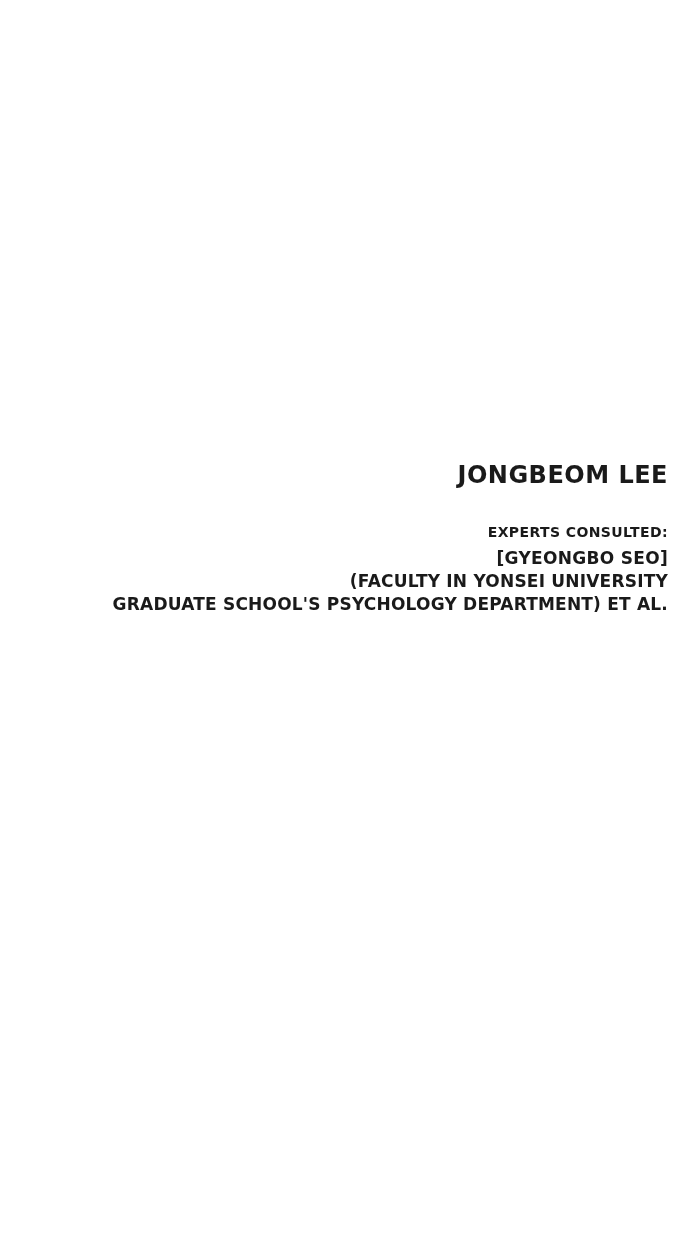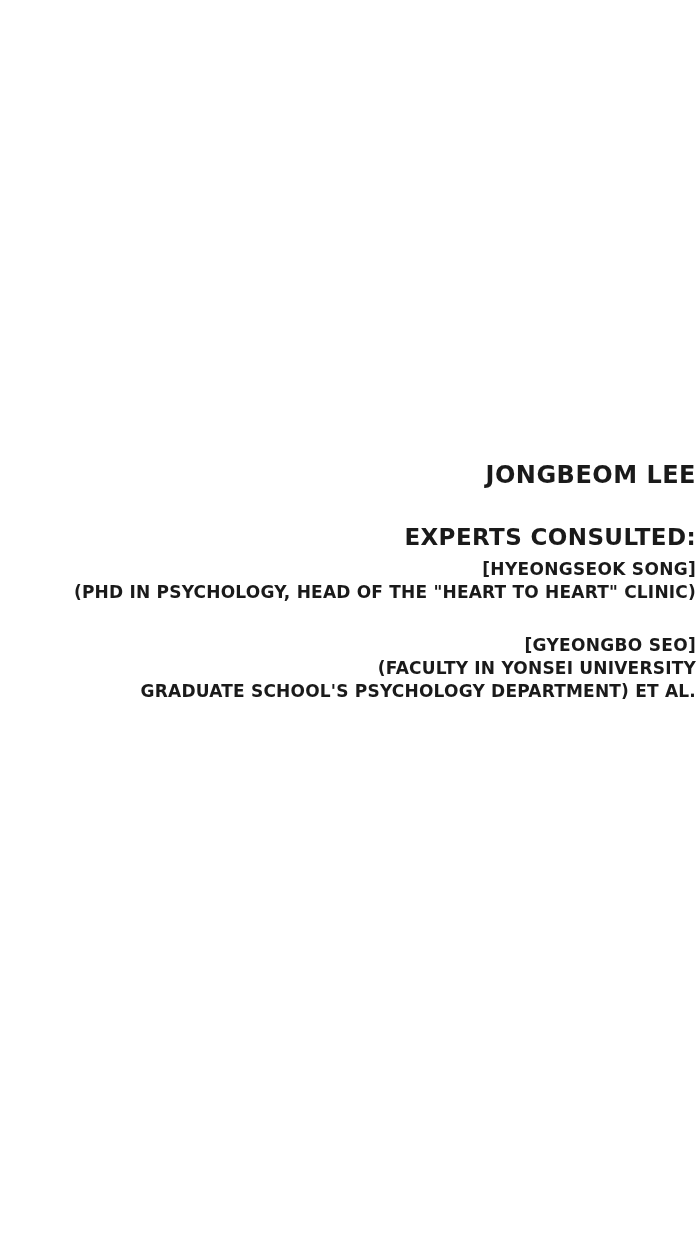--- a/index.html
+++ b/index.html
@@ -11,34 +11,34 @@
     width: 700px;
     height: 1240px;
     position: relative;
     font-family: "DejaVu Sans", sans-serif;
     color: #1a1a1a;
     overflow: hidden;
   }
   .credits {
     position: absolute;
     top: 462px;
-    right: 4px;
+    right: 32px;
     width: 660px;
     text-align: right;
   }
   .author-name {
     font-size: 24px;
     font-weight: 700;
     letter-spacing: 0.5px;
     line-height: 1.1;
     margin: 0 0 36px 0;
     text-transform: uppercase;
   }
   .experts-heading {
-    font-size: 23px;
+    font-size: 14px;
     font-weight: 700;
     letter-spacing: 0.4px;
     line-height: 1.2;
     margin: 0 0 6px 0;
     text-transform: uppercase;
   }
   .expert-block {
     margin: 0 0 30px 0;
   }
   .expert-block:last-child {
@@ -64,24 +64,20 @@
 </style>
 </head>
 <body>
 
 <div class="credits">
 
   <div class="author-name">Jongbeom Lee</div>
 
   <div class="experts-heading">Experts consulted:</div>
 
-  <div class="expert-block">
-    <div class="expert-name">[Hyeongseok Song]</div>
-    <div class="expert-title">(PhD in psychology, head of the "Heart to Heart" clinic)</div>
-  </div>
 
 
   <div class="expert-block">
     <div class="expert-name">[Gyeongbo Seo]</div>
     <div class="expert-title">(Faculty in Yonsei University
 graduate school's psychology department) et al.</div>
   </div>
 
 </div>
 

